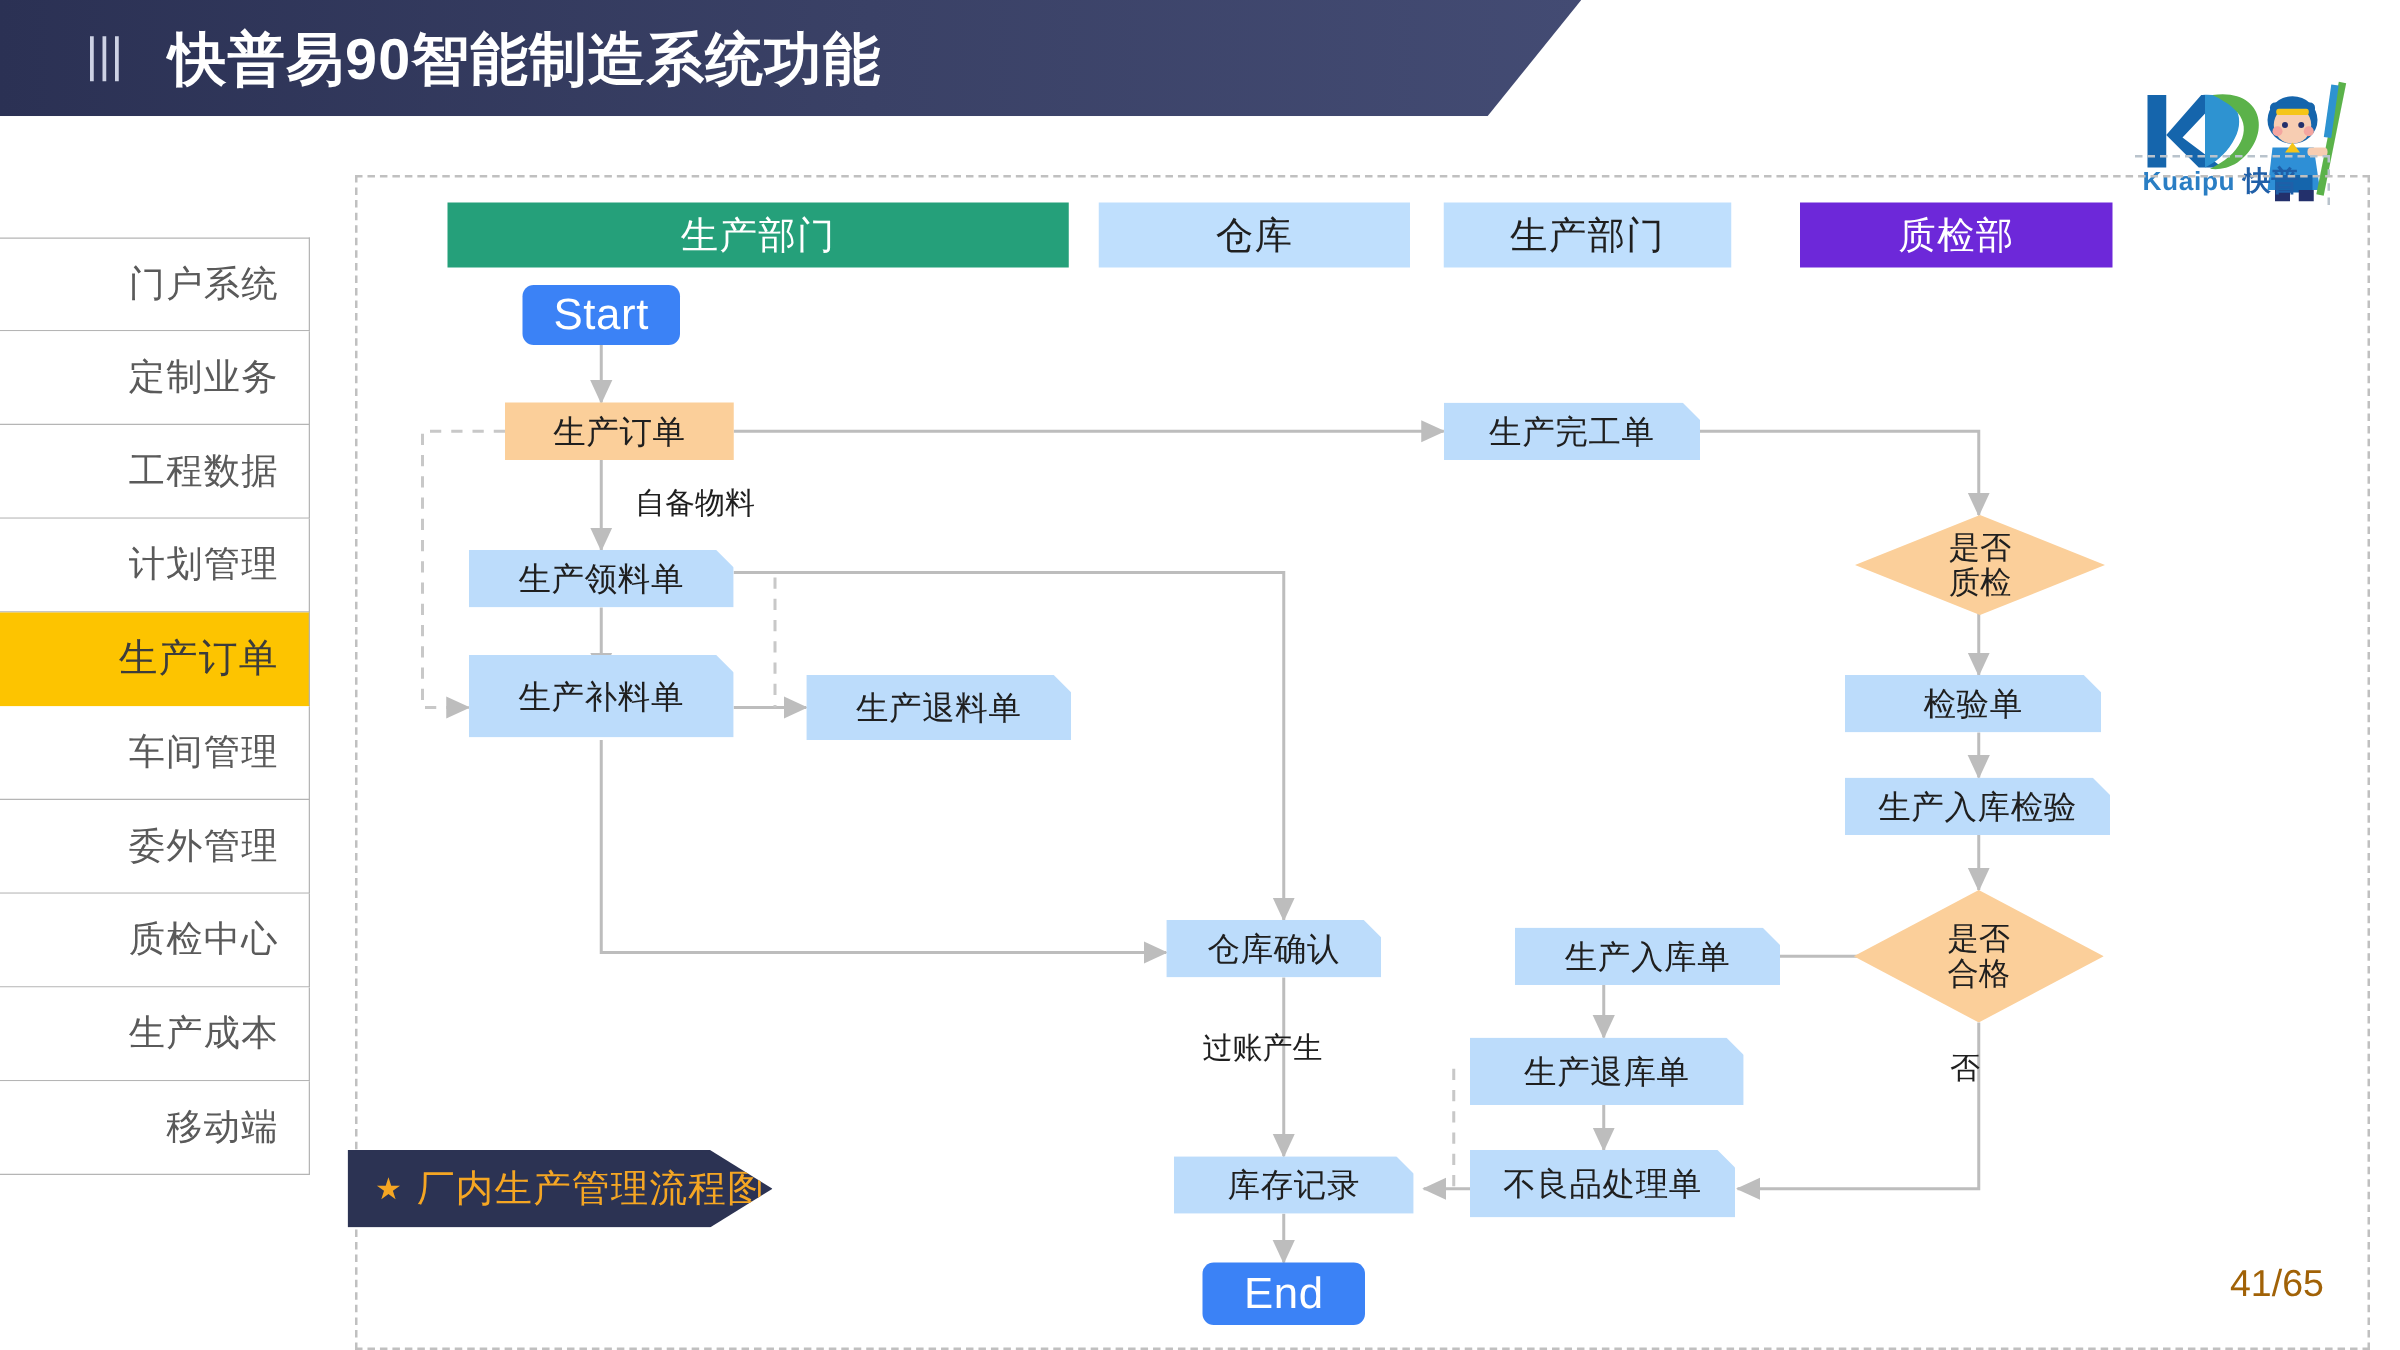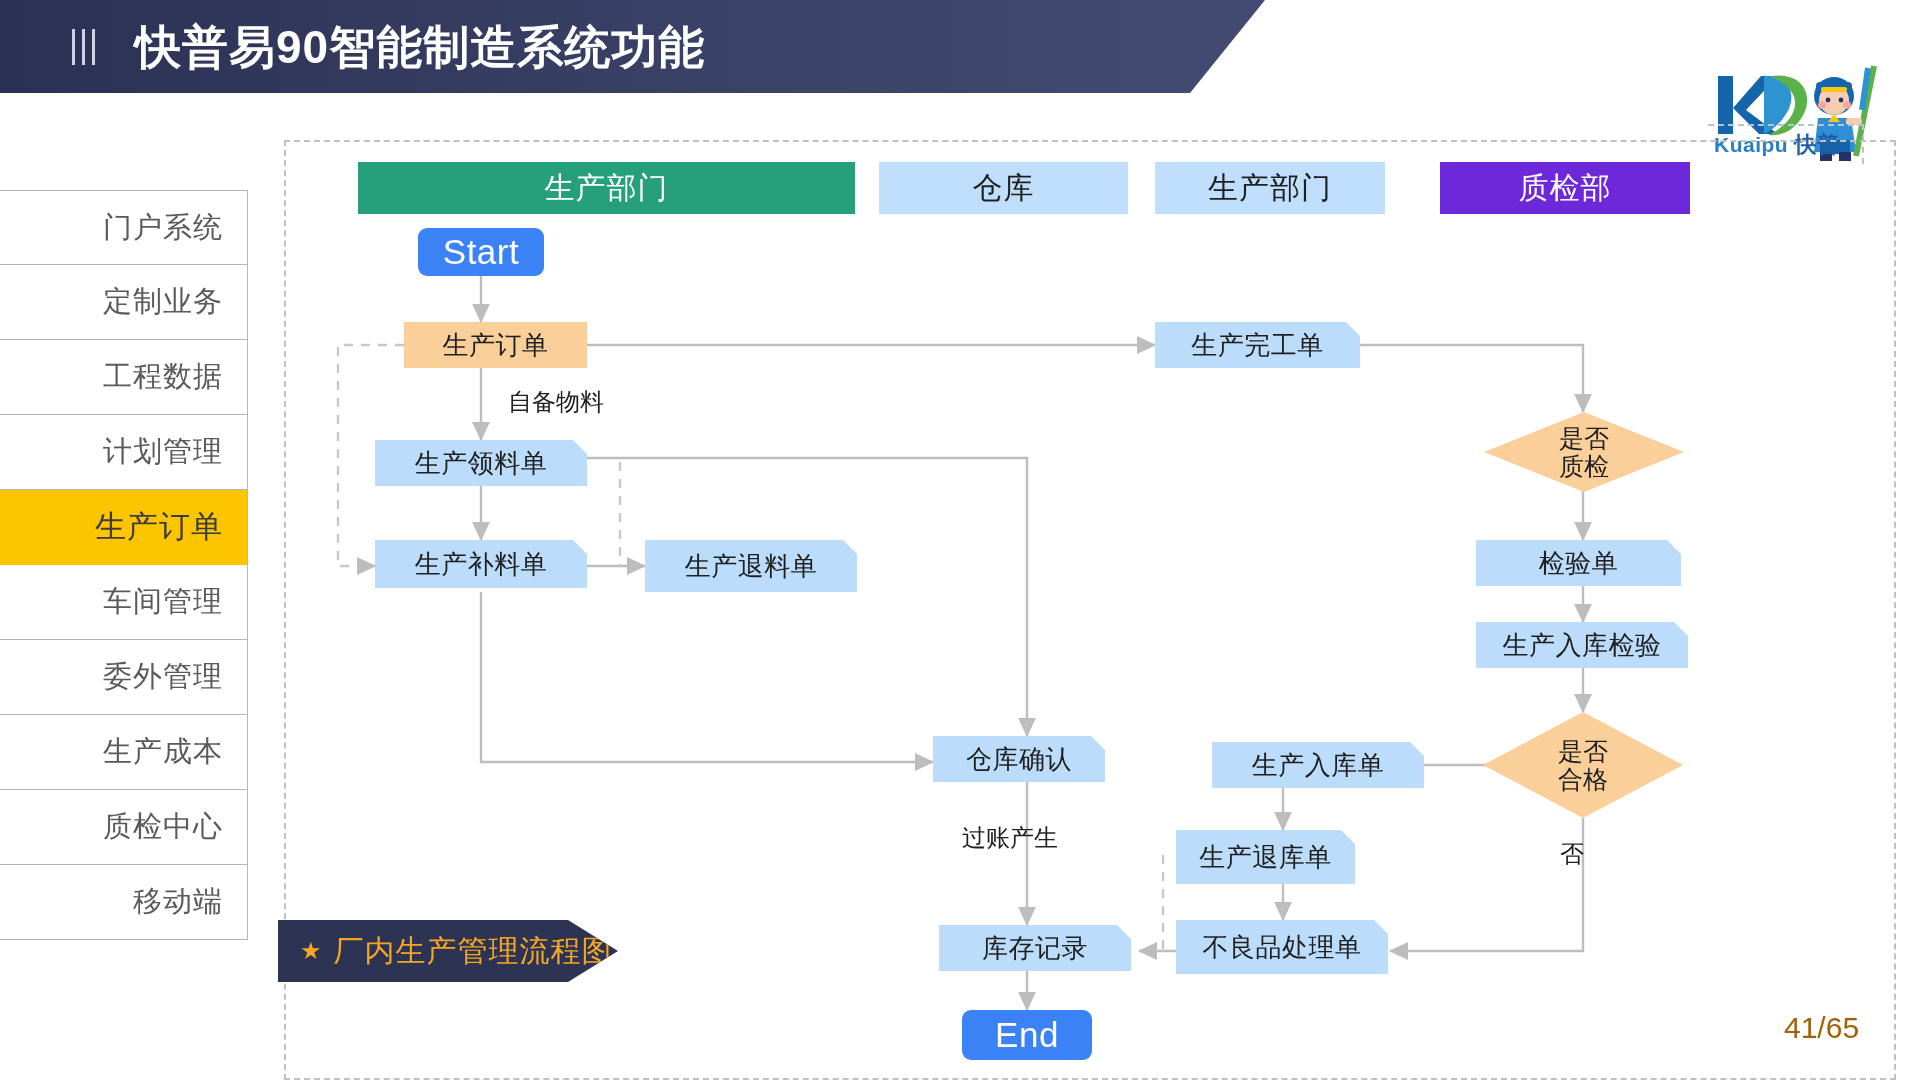--- a/index.html
+++ b/index.html
@@ -160,22 +160,22 @@
 </div>
 
 <div class="sidebar">
   <div class="side-item">门户系统</div>
   <div class="side-item">定制业务</div>
   <div class="side-item">工程数据</div>
   <div class="side-item">计划管理</div>
   <div class="side-item active">生产订单</div>
   <div class="side-item after-active">车间管理</div>
   <div class="side-item">委外管理</div>
+  <div class="side-item">质检中心</div>
   <div class="side-item">生产成本</div>
-  <div class="side-item">质检中心</div>
   <div class="side-item">移动端</div>
 </div>
 
 <div class="canvas"></div>
 
 <div class="lane green" style="left:358px;top:162px;width:497px;">生产部门</div>
 <div class="lane lightblue" style="left:879px;top:162px;width:249px;">仓库</div>
 <div class="lane lightblue" style="left:1155px;top:162px;width:230px;">生产部门</div>
 <div class="lane darkblue" style="left:1440px;top:162px;width:250px;">质检部</div>
 
@@ -235,21 +235,21 @@
     <path d="M1163,855 L1163,951"></path>
   </g>
 </svg>
 
 <div class="node startend" style="left:418px;top:228px;width:126px;height:48px;">Start</div>
 
 <div class="node orange" style="left:404px;top:322px;width:183px;height:46px;">生产订单</div>
 
 <div class="node blue" style="left:375px;top:440px;width:212px;height:46px;">生产领料单</div>
 
-<div class="node blue" style="left:375px;top:540px;width:212px;height:48px;">生产补料单</div>
+<div class="node blue" style="left:375px;top:524px;width:212px;height:66px;">生产补料单</div>
 
 <div class="node blue" style="left:645px;top:540px;width:212px;height:52px;">生产退料单</div>
 
 <div class="node blue" style="left:1155px;top:322px;width:205px;height:46px;">生产完工单</div>
 
 <div class="diamond" style="left:1484px;top:412px;width:200px;height:80px;">
   <svg width="200" height="80" viewBox="0 0 200 80">
       <polygon points="100,0 200,40 100,80 0,40" fill="#fbcf9a"></polygon>
     </svg>
   <div class="dlabel">
@@ -267,21 +267,21 @@
       <polygon points="100,0 200,53 100,106 0,53" fill="#fbcf9a"></polygon>
     </svg>
   <div class="dlabel">
     <span>是否</span>
     <span>合格</span>
   </div>
 </div>
 
 <div class="node blue" style="left:1176px;top:742px;width:212px;height:46px;margin-left:36px;">生产入库单</div>
 
-<div class="node blue" style="left:1176px;top:830px;width:179px;height:54px;">生产退库单</div>
+<div class="node blue" style="left:1176px;top:830px;width:219px;height:54px;">生产退库单</div>
 
 <div class="node blue" style="left:1176px;top:920px;width:212px;height:54px;">不良品处理单</div>
 
 <div class="node blue" style="left:933px;top:736px;width:172px;height:46px;">仓库确认</div>
 
 <div class="node blue" style="left:939px;top:925px;width:192px;height:46px;">库存记录</div>
 
 <div class="node startend" style="left:962px;top:1010px;width:130px;height:50px;">End</div>
 
 <div class="edge-label" style="left:508px;top:386px;">自备物料</div>

